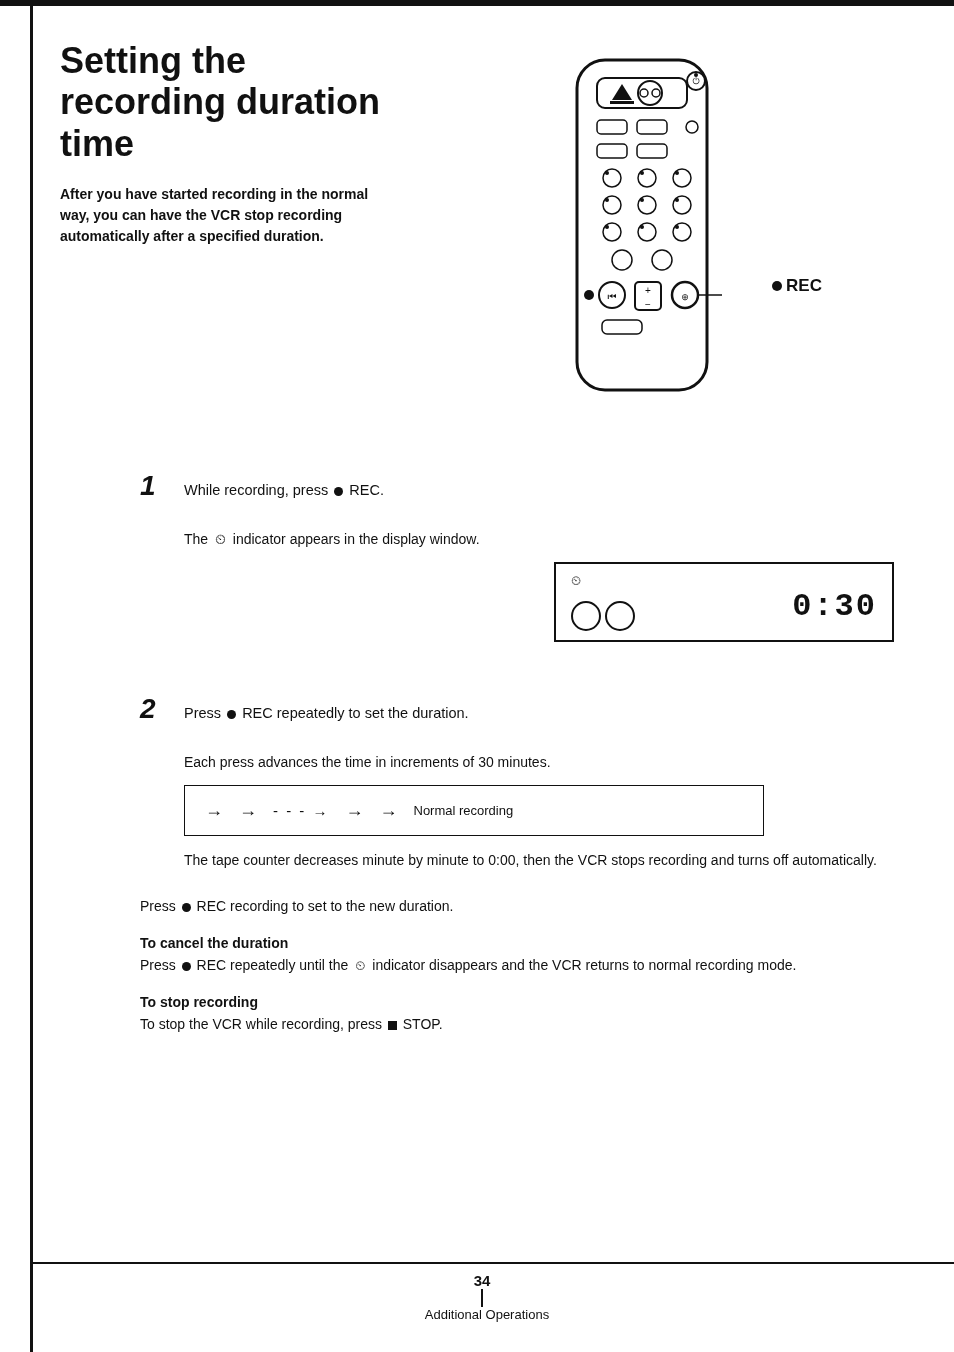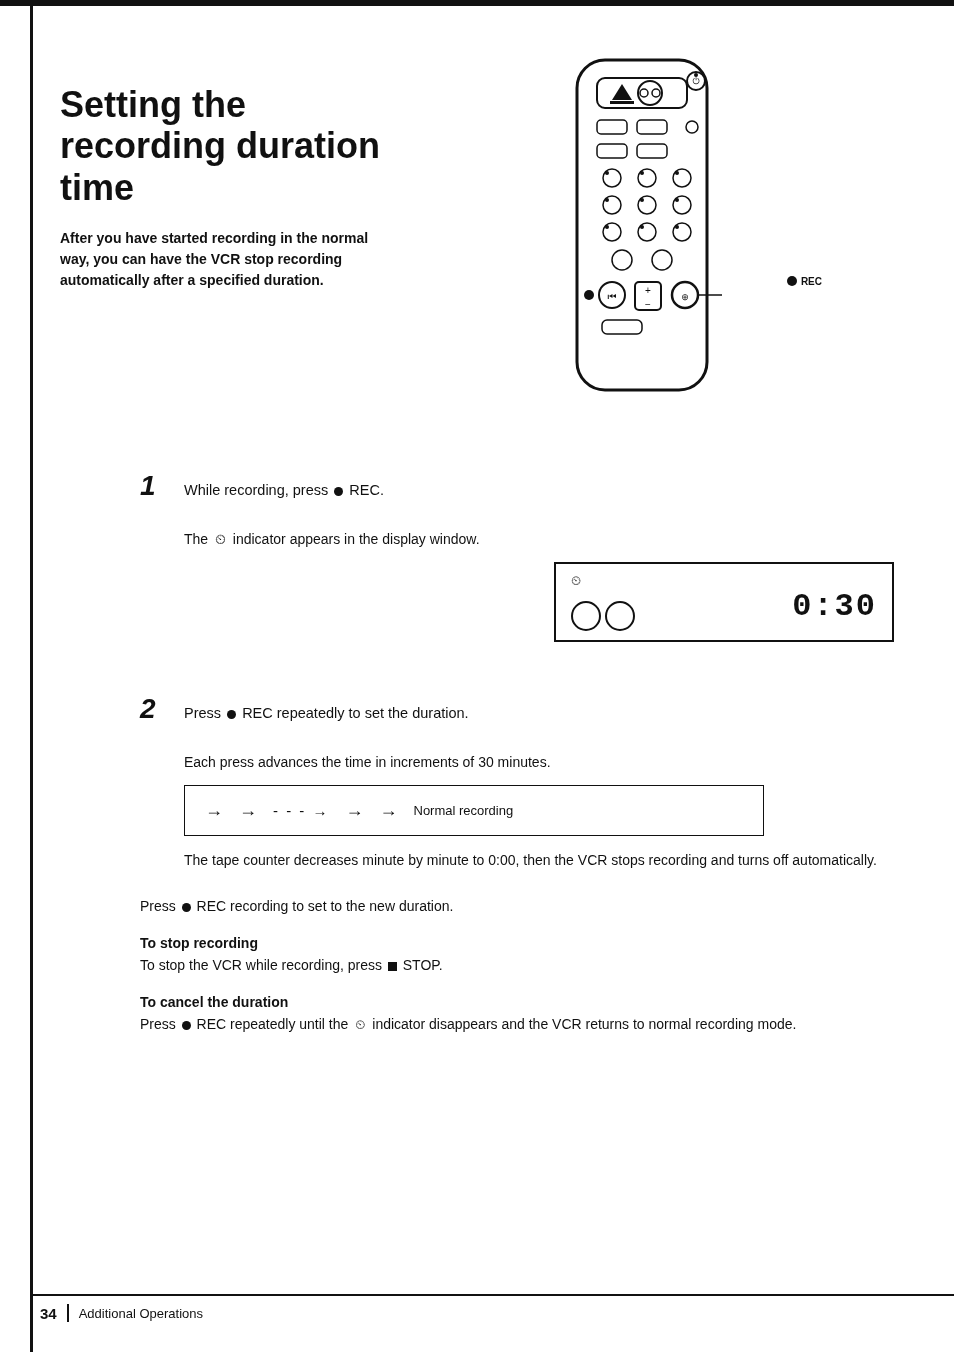--- a/index.html
+++ b/index.html
@@ -37,41 +37,40 @@
       flex: 0 0 340px;
       padding-right: 20px;
     }
 
     .page-title {
       font-size: 36px;
       font-weight: bold;
       line-height: 1.15;
       margin-bottom: 0;
       font-family: Arial, Helvetica, sans-serif;
-      margin-top: 44px;
     }
 
     .remote-image-area {
       flex: 1;
       display: flex;
       justify-content: center;
       align-items: flex-start;
       padding-top: 10px;
     }
 
     
     .remote-svg-wrapper {
       position: relative;
     }
 
     .rec-label {
       position: absolute;
       right: -75px;
       top: 62%;
-      font-size: 10px;
+      font-size: 17px;
       font-weight: bold;
       white-space: nowrap;
       display: flex;
       align-items: center;
       gap: 4px;
     }
 
     .rec-dot {
       width: 10px;
       height: 10px;
@@ -424,40 +423,40 @@
 
     <div class="sub-section">
       <div class="sub-section-body">
         <span>Press</span>
         <span class="inline-dot"></span>
         <span>REC recording to set to the new duration.</span>
       </div>
     </div>
 
     <div class="sub-section">
-      <div class="sub-section-title">To stop recording</div>
-      <div class="sub-section-body">
-        <span>To stop the VCR while recording, press</span>
-        <span class="inline-square"></span>
-        <span>STOP.</span>
-      </div>
-    </div>
-
-    <div class="sub-section">
       <div class="sub-section-title">To cancel the duration</div>
       <div class="sub-section-body">
         <span>Press</span>
         <span class="inline-dot"></span>
         <span>REC repeatedly until the</span>
         <span style="font-size:13px; margin: 0 3px;">⏲</span>
         <span>indicator disappears and the VCR returns to normal recording mode.</span>
       </div>
     </div>
 
+    <div class="sub-section">
+      <div class="sub-section-title">To stop recording</div>
+      <div class="sub-section-body">
+        <span>To stop the VCR while recording, press</span>
+        <span class="inline-square"></span>
+        <span>STOP.</span>
+      </div>
+    </div>
+
   </div>
 
 </div>
 
-<div class="page-footer" style="position:absolute; bottom:30px; left:30px; right:0; display:flex; align-items:center; border-top: 2px solid #111; padding-top: 8px; padding-left: 10px;">
+<div class="page-footer" style="position:absolute; bottom:30px; left:30px; right:0; display:flex; align-items:center; border-top: 2px solid #111; padding-top: 8px; padding-left: 10px; flex-direction: column;">
   <span class="page-number">34</span>
   <div class="footer-divider"></div>
   <span class="footer-text">Additional Operations</span>
 </div>
 
 </body></html>

